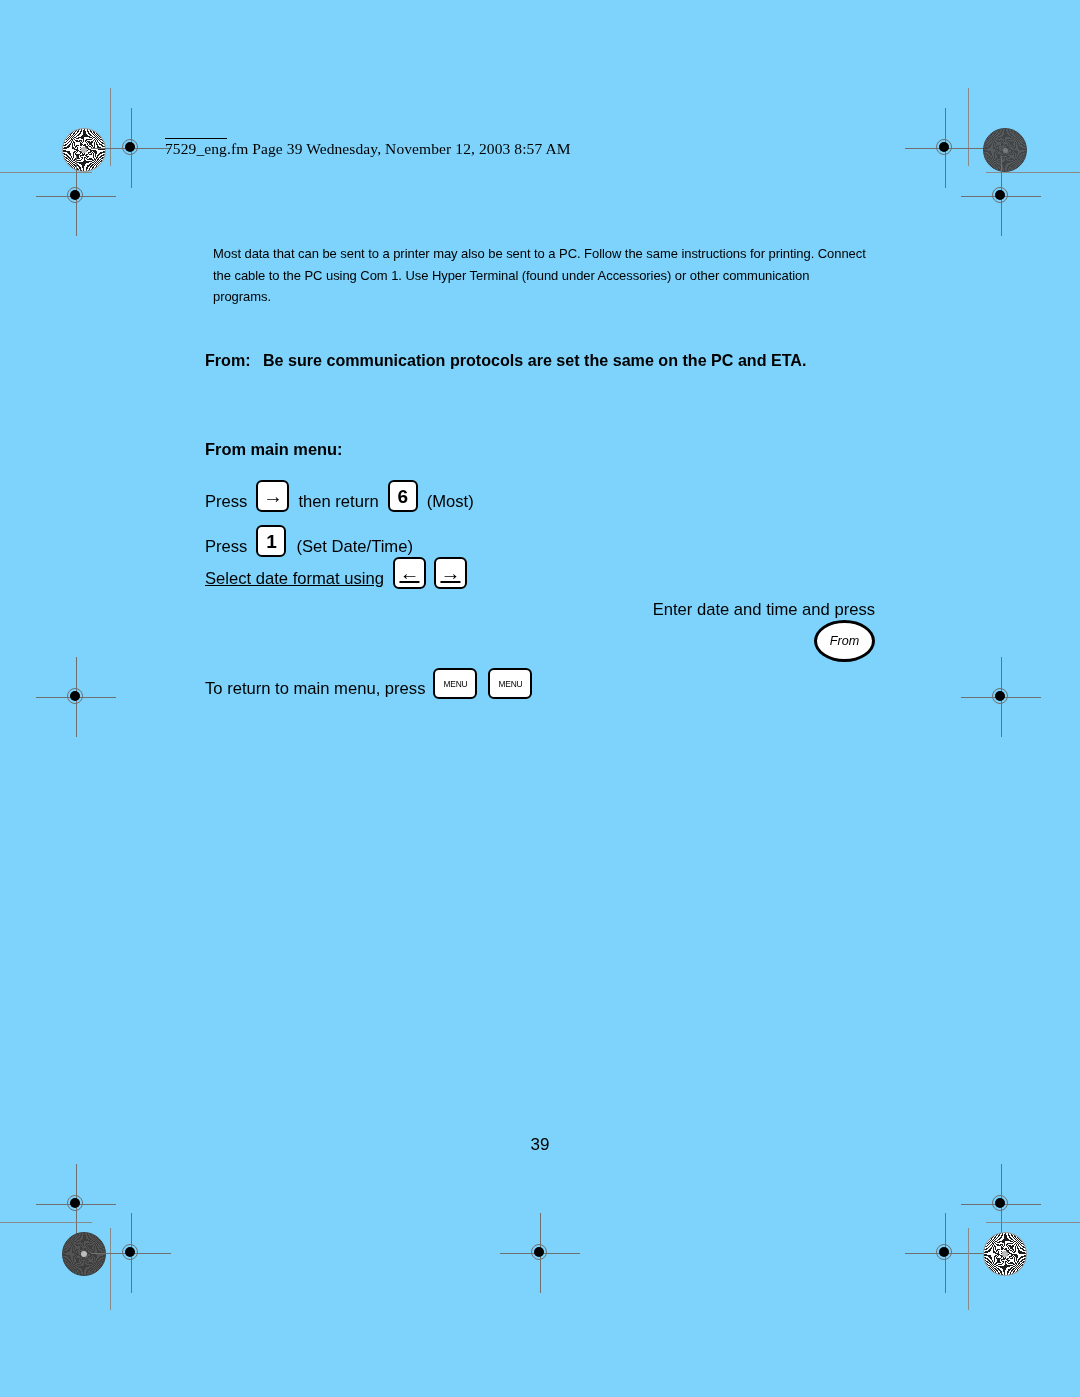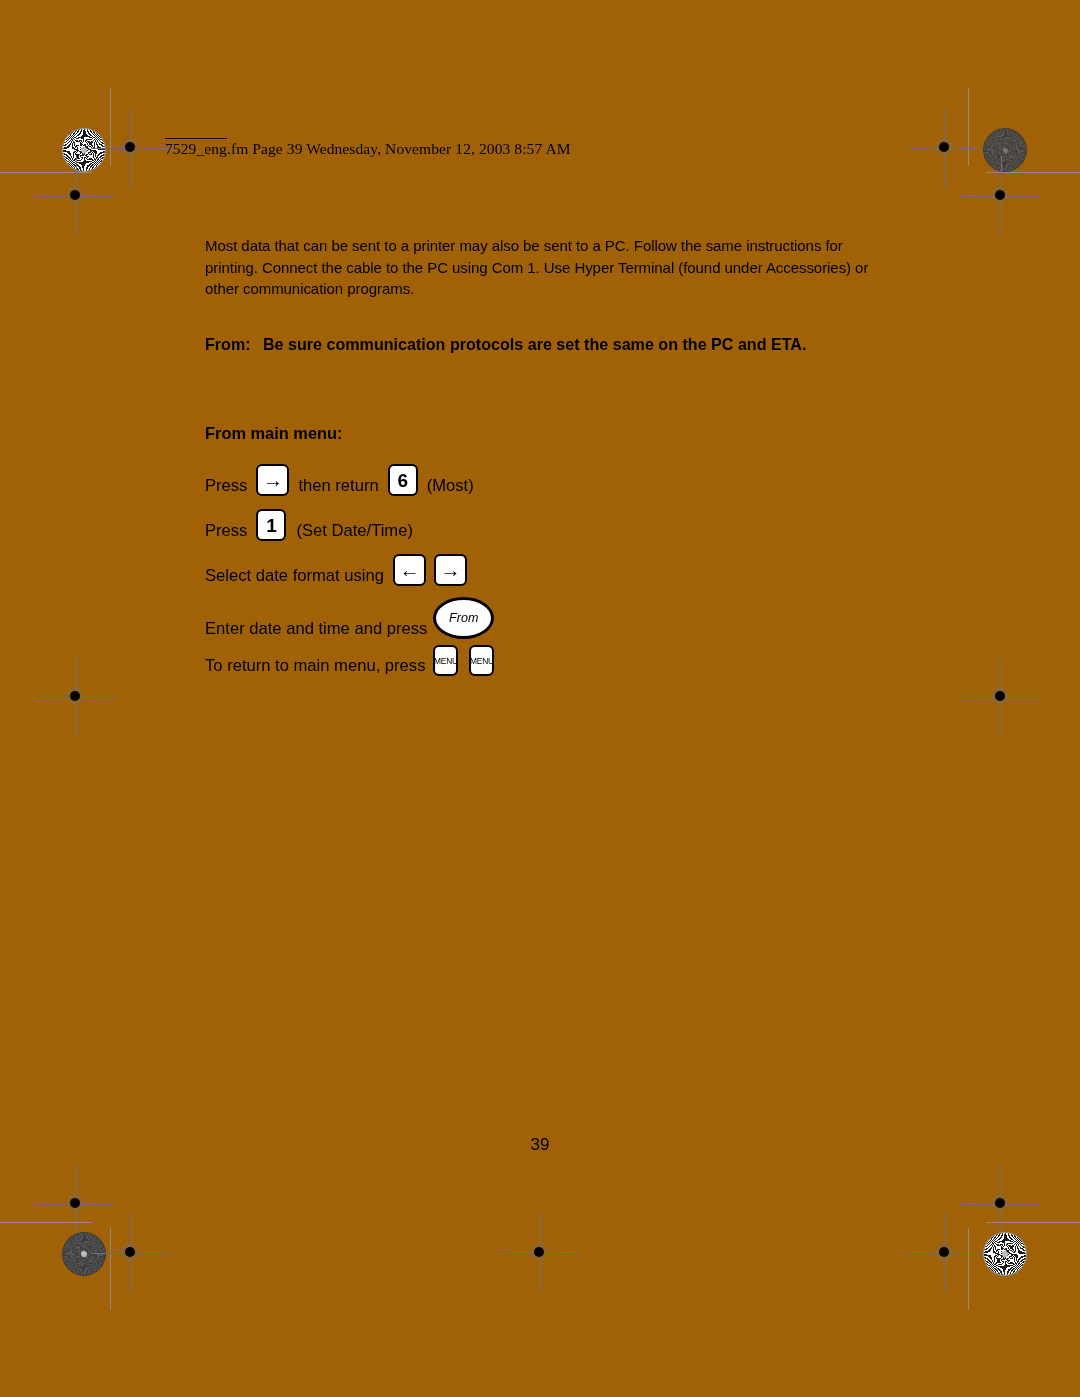--- a/index.html
+++ b/index.html
@@ -13,21 +13,21 @@
     position: relative;
     font-family: "Liberation Sans", sans-serif;
     color: #000000;
     overflow: hidden;
   }
 
   
   .page {
     position: absolute;
     inset: 0;
-    background: #a16207;
+    background: #7dd3fc;
   }
 
   
   .rule {
     position: absolute;
     background: #8a8a8a;
   }
   .rule.h { height: 1px; }
   .rule.v { width: 1px; }
 
@@ -139,23 +139,23 @@
   h1.doc-title {
     font-size: 28.5px;
     font-weight: bold;
     text-align: center;
     margin: 0;
     padding: 0;
     letter-spacing: -.2px;
   }
 
   p.body {
-    font-size: 15px;
+    font-size: 13px;
     line-height: 21.6px;
-    margin: 0;
+    margin: 8px;
     text-align: left;
     letter-spacing: -.06px;
   }
 
   .note-block {
     display: flex;
     align-items: flex-start;
     font-size: 16.1px;
     font-weight: bold;
     line-height: 21.5px;
@@ -210,21 +210,21 @@
     font-size: 19px;
     font-weight: bold;
   }
   .key.arrow {
     width: 33px;
     height: 32px;
     font-size: 20px;
     font-weight: normal;
   }
   .key.menu {
-    width: 25px;
+    width: 44px;
     height: 31px;
     font-size: 8.4px;
     letter-spacing: -.2px;
     font-weight: normal;
   }
   .key.enter {
     width: 61px;
     height: 42px;
     border-width: 3.4px;
     border-radius: 50%;
@@ -373,29 +373,29 @@
     </div>
 
     <div class="step" style="margin-top:13px;">
       <span class="txt">Press</span>
       <span style="width:9px;"></span>
       <span class="key sq">1</span>
       <span style="width:10px;"></span>
       <span class="txt">(Set Date/Time)</span>
     </div>
 
-    <div class="step" style="margin-top:13px;">
+    <div class="step" style="text-decoration:underline;">
       <span class="txt">Select date format using</span>
       <span style="width:9px;"></span>
       <span class="key arrow">←</span>
       <span style="width:8px;"></span>
       <span class="key arrow">→</span>
     </div>
 
-    <div class="step" style="margin-top:11px;">
+    <div class="step" style="margin-top:11px;flex-direction:column;">
       <span class="txt">Enter date and time and press</span>
       <span style="width:6px;"></span>
       <span class="key enter">From</span>
     </div>
 
     <div class="step" style="margin-top:6px;">
       <span class="txt">To return to main menu, press</span>
       <span style="width:8px;"></span>
       <span class="key menu">MENU</span>
       <span style="width:11px;"></span>

